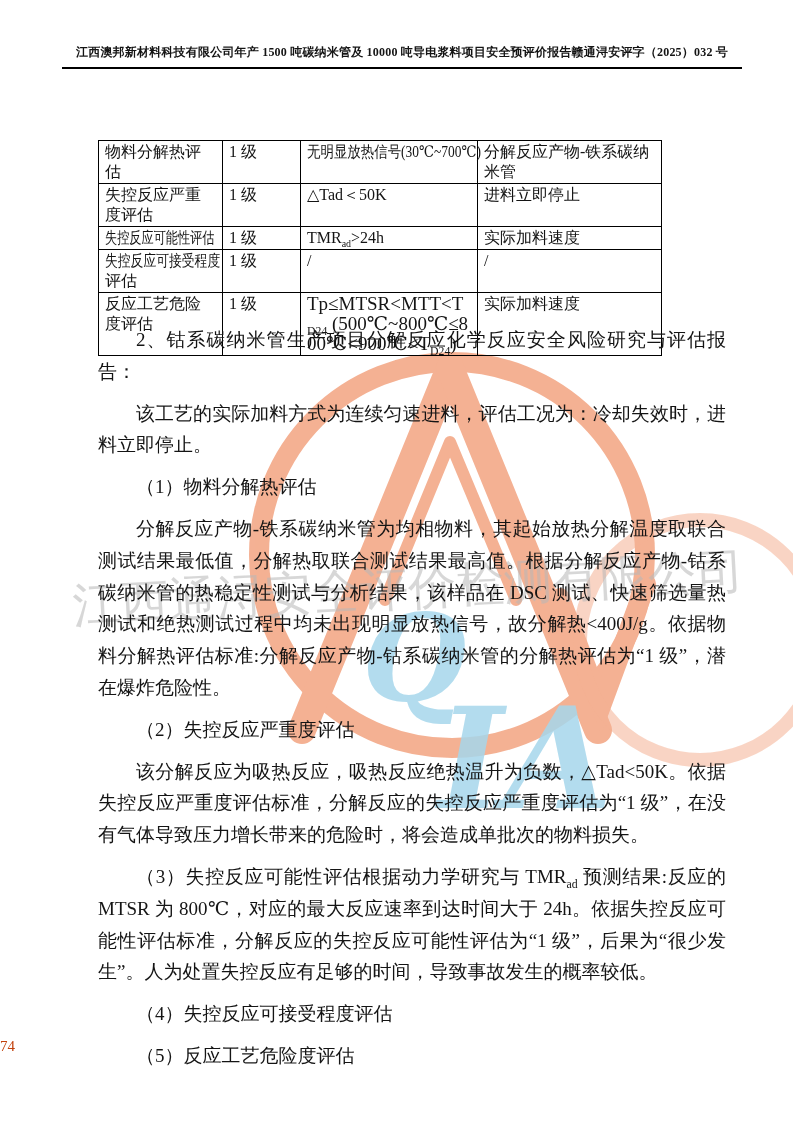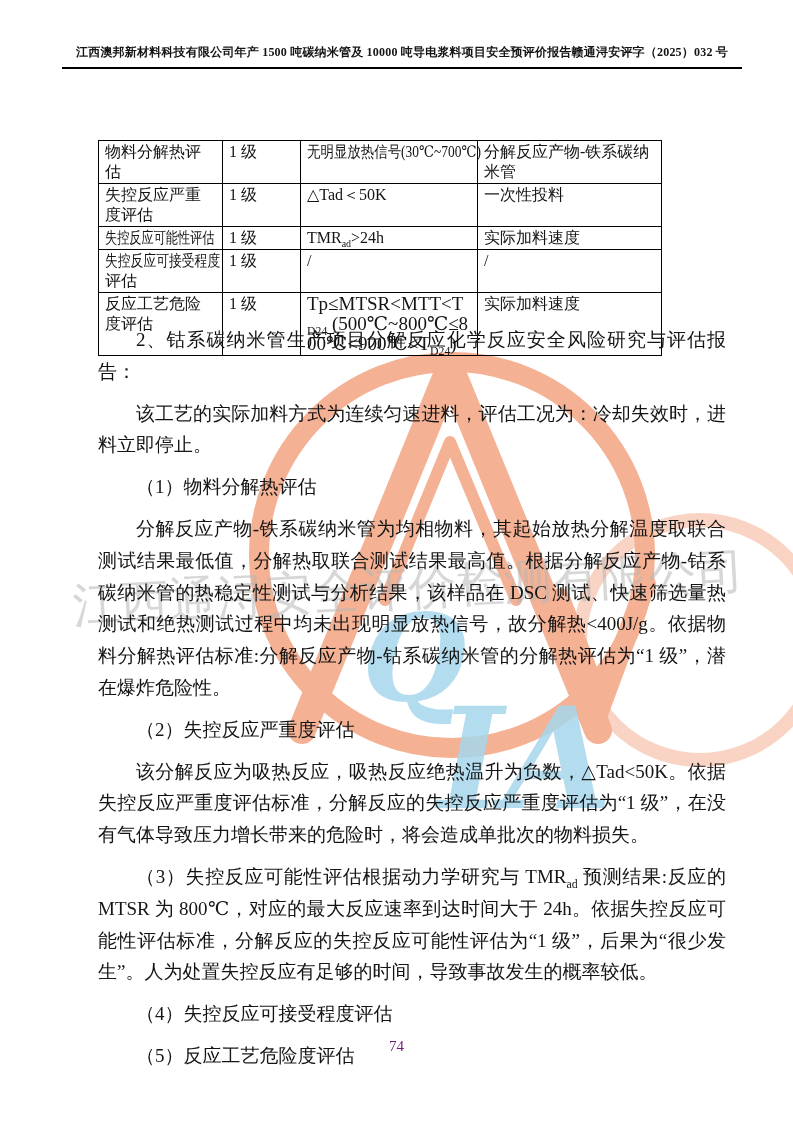--- a/index.html
+++ b/index.html
@@ -33,21 +33,21 @@
   .body-text{
     position:absolute;left:88px;top:314px;width:648px;z-index:2;
   }
   .body-text p{
     margin:10px;text-indent:2em;font-size:19px;line-height:31.8px;
     text-align:justify;
   }
   
   .page-number{
     position:absolute;left:0;top:1038px;width:793px;z-index:2;
-    text-align:center;font-size:15px;color:#701a75;
+    text-align:left;font-size:15px;color:#c2410c;
   }
 </style>
 </head>
 <body>
 
 <div class="page">
 
   <svg class="watermark" viewBox="0 0 793 1122" xmlns="http://www.w3.org/2000/svg">
 
     <g stroke="#f2a07c" opacity="0.82" fill="none" stroke-linecap="round">
@@ -80,21 +80,21 @@
       <tr>
         <td><span>物料分解热评估</span></td>
         <td>1 级</td>
         <td><span class="cond" style="transform: scaleX(0.84);">无明显放热信号(30℃~700℃)</span></td>
         <td>分解反应产物-铁系碳纳米管</td>
       </tr>
       <tr>
         <td><span>失控反应严重度评估</span></td>
         <td>1 级</td>
         <td><span>△Tad＜50K</span></td>
-        <td>一次性投料</td>
+        <td>进料立即停止</td>
       </tr>
       <tr>
         <td><span class="cond" style="transform: scaleX(0.76);">失控反应可能性评估</span></td>
         <td>1 级</td>
         <td><span>TMR</span><sub>ad</sub><span>&gt;24h</span></td>
         <td>实际加料速度</td>
       </tr>
       <tr>
         <td><span class="cond" style="transform: scaleX(0.8);">失控反应可接受程度</span><br><span>评估</span></td>
         <td>1 级</td>

